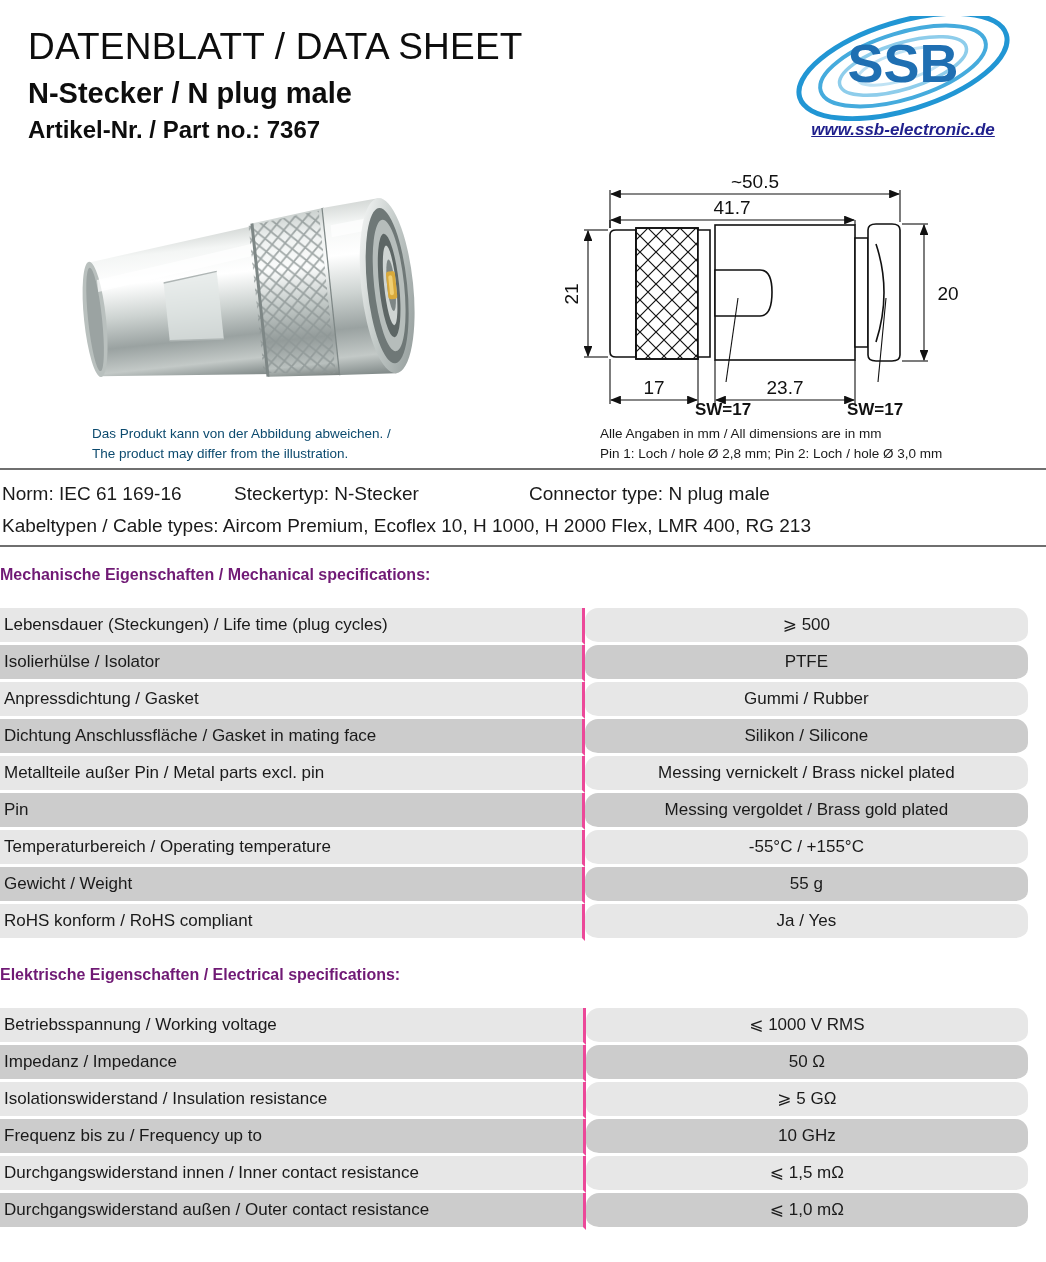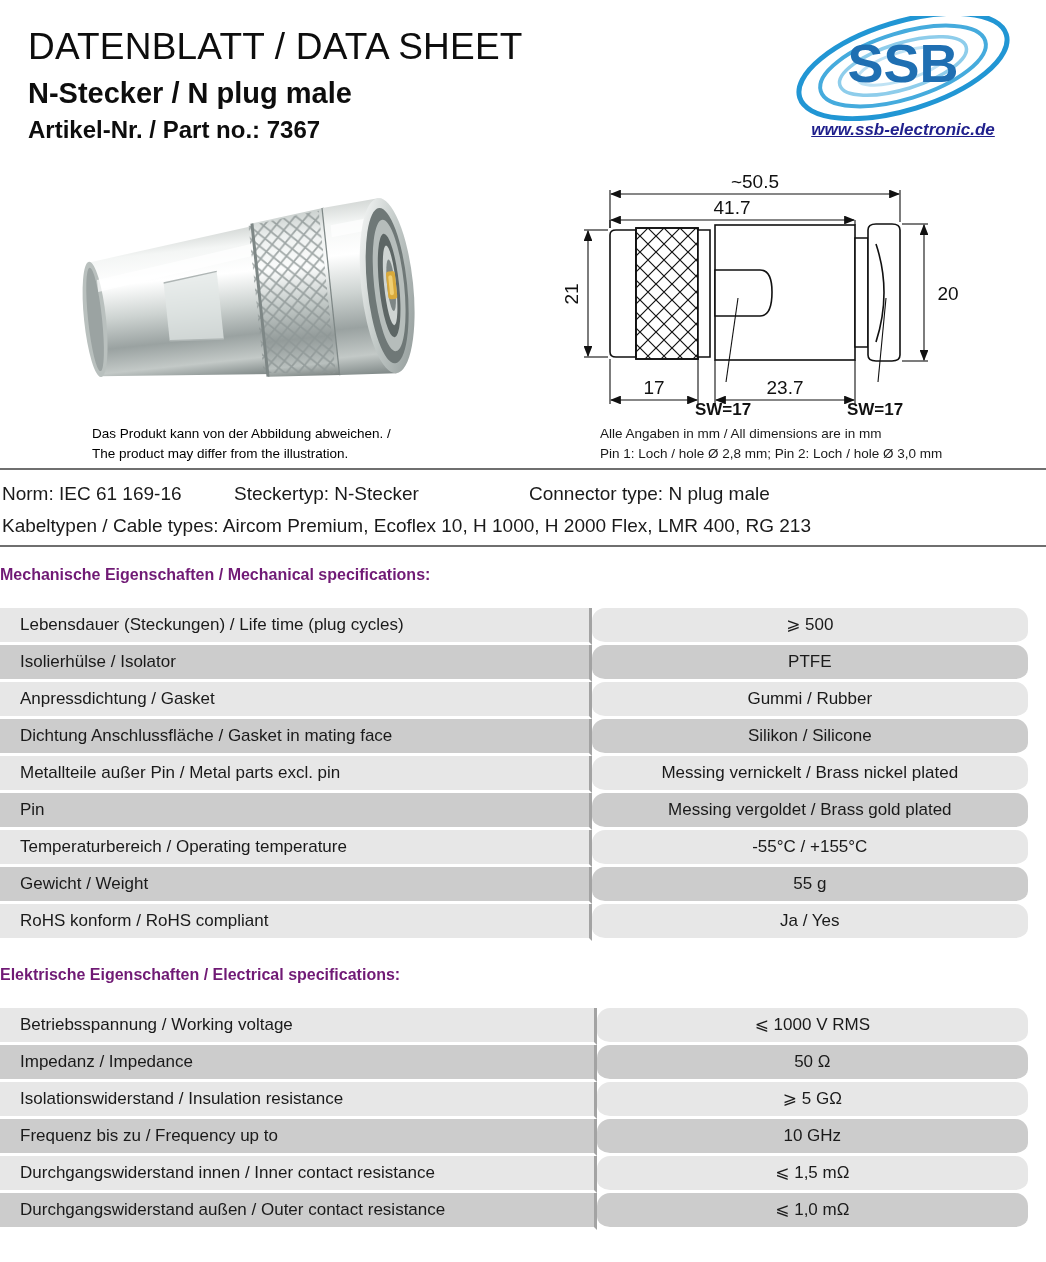--- a/index.html
+++ b/index.html
@@ -81,21 +81,21 @@
     left: 0; top: 0;
     width: 540px; height: 250px;
   }
   .photo-svg { position: absolute; left: 70px; top: 8px; }
 
   .photo-caption {
     position: absolute;
     left: 92px; top: 252px;
     font-size: 13.5px;
     line-height: 1.45;
-    color: #000000;
+    color: #0c4a6e;
     white-space: nowrap;
   }
 
   .drawing-area {
     position: absolute;
     left: 540px; top: 0;
     width: 506px; height: 250px;
   }
   .drawing-svg { position: absolute; left: 20px; top: 0px; }
   .drawing-caption {
@@ -158,22 +158,22 @@
   .spec-table td {
     padding: 0;
     font-size: 17px;
     color: #1a1a1a;
     vertical-align: middle;
     border-bottom: 3px solid #ffffff;
     line-height: 1.1;
   }
   .spec-table td.label {
     width: 580px;
-    padding-left: 20px;
-    border-right: 3px solid #a3a3a3;
+    padding-left: 4px;
+    border-right: 3px solid #ec4899;
     white-space: nowrap;
   }
   .spec-table td.value {
     width: 445px;
     text-align: center;
     white-space: nowrap;
     border-radius: 13px;
   }
   .row-a td { background: #e7e7e7; }
   .row-b td { background: #cccccc; }

